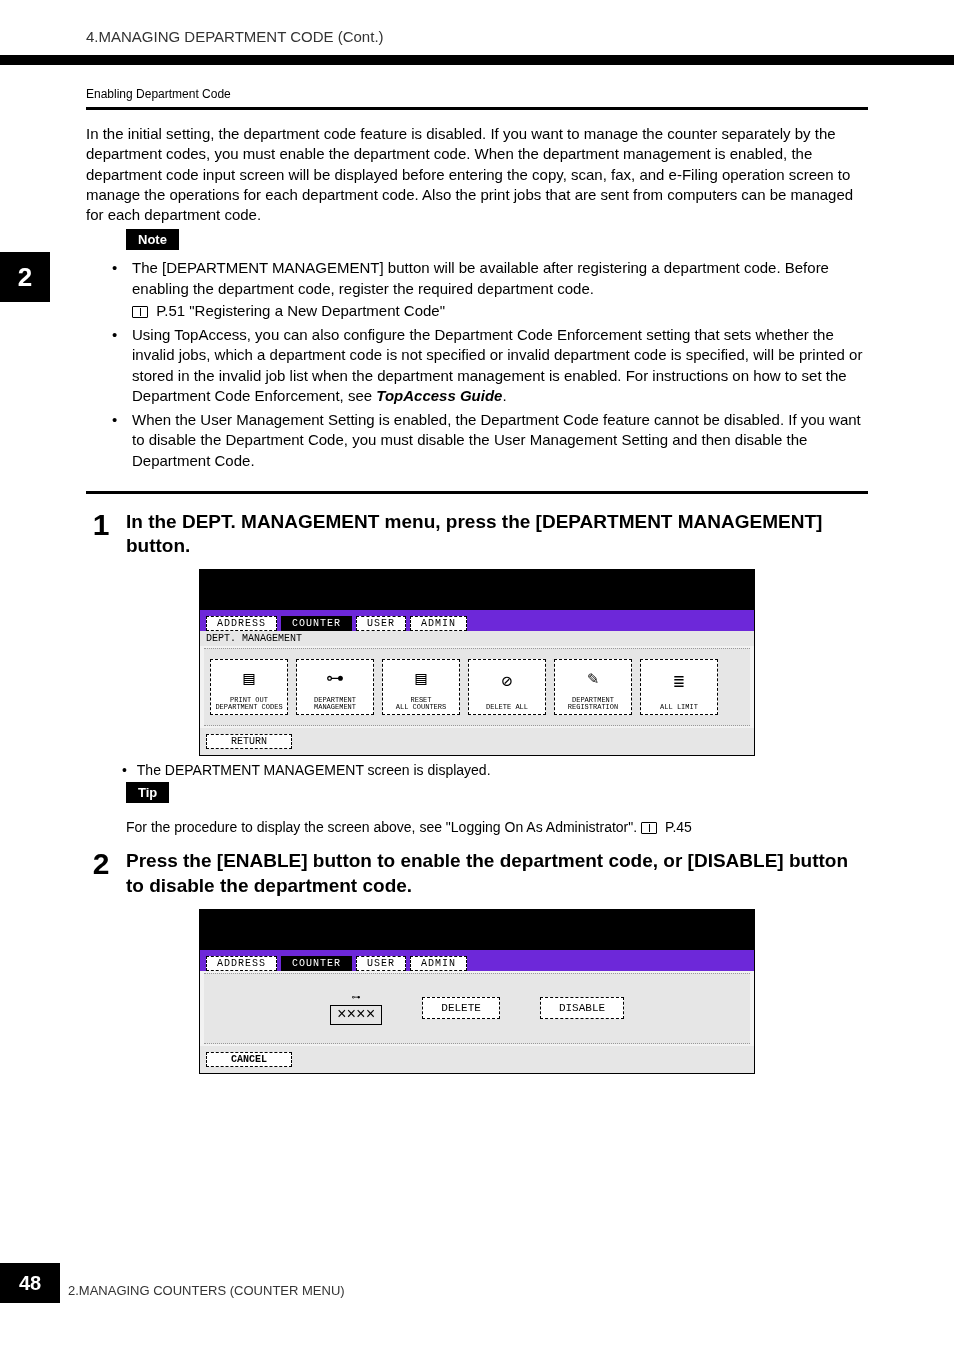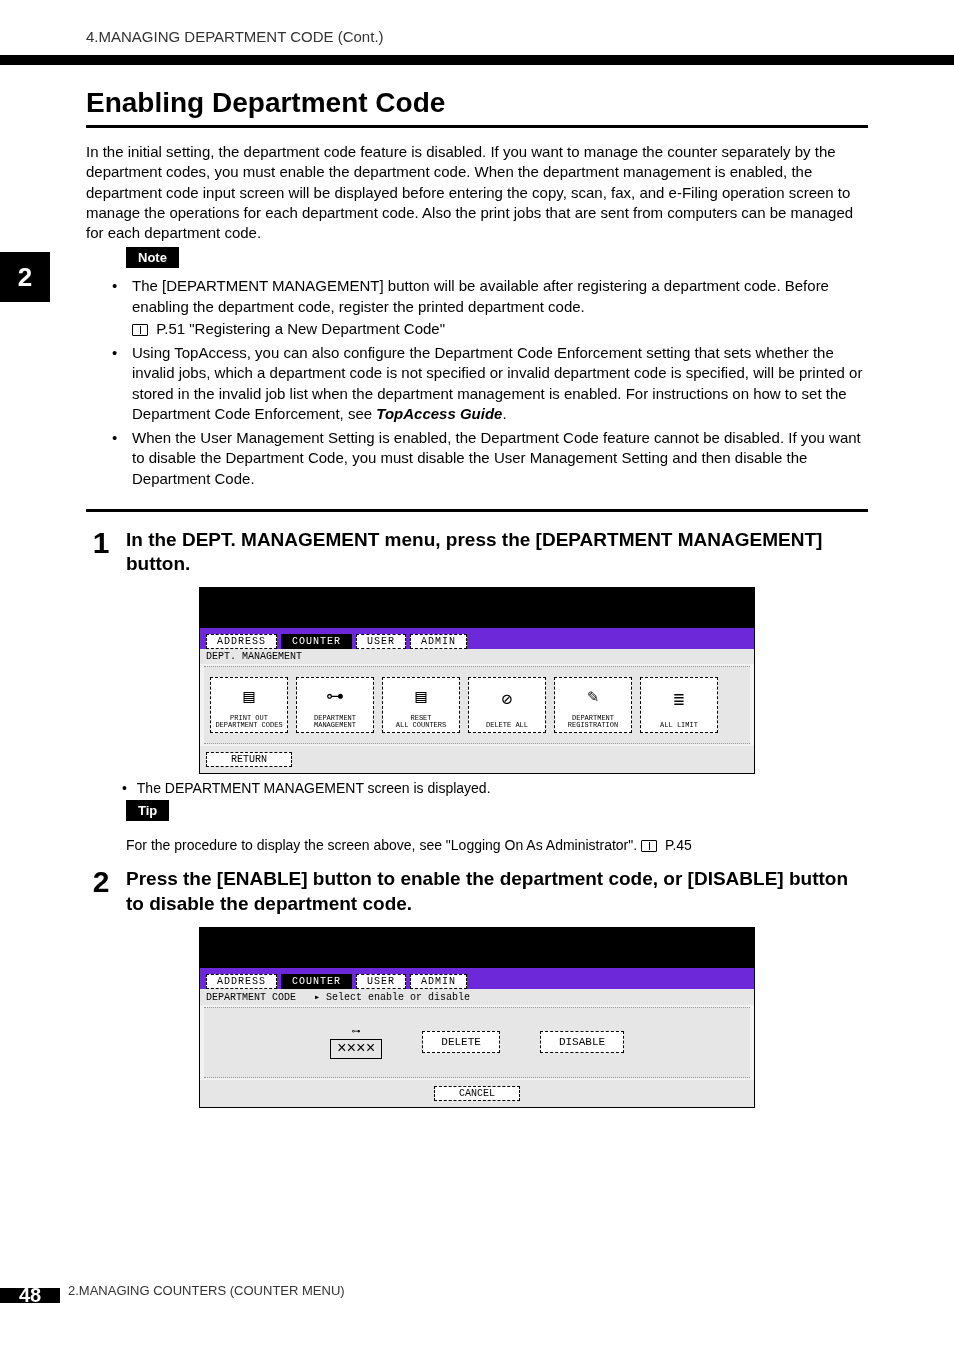--- a/index.html
+++ b/index.html
@@ -33,35 +33,35 @@
     font-weight: bold;
     display: flex;
     align-items: center;
     justify-content: center;
   }
   .page-num-tab {
     position: absolute;
     left: 0;
     bottom: 45px;
     width: 60px;
-    height: 15px;
+    height: 40px;
     background: #000;
     color: #fff;
     font-size: 20px;
     font-weight: bold;
     display: flex;
     align-items: center;
     justify-content: center;
   }
   .content {
     padding: 22px 86px 0 86px;
   }
   .section-title {
-    font-size: 28px;
-    font-weight: bold;
+    font-size: 12px;
+    font-weight: normal;
     margin-bottom: 6px;
   }
   .hr-thick {
     border: none;
     border-top: 3px solid #000;
     margin-bottom: 14px;
   }
   .hr-med {
     border: none;
     border-top: 3px solid #000;
@@ -210,21 +210,21 @@
   .btn-row-bottom {
     padding: 6px;
     background: #e6e6e6;
     display:flex;
   }
   .small-btn {
     border: 1px dashed #000;
     padding: 1px 24px;
     background: #fff;
   }
-  .btn-row-center { justify-content: center; }
+  .btn-row-center { justify-content: flex-start; font-weight: bold; }
   .mid-row {
     display: flex;
     align-items: center;
     gap: 40px;
     padding: 18px 6px;
     border-top: 1px dotted #999;
     border-bottom: 1px dotted #999;
     background: #e6e6e6;
     margin: 2px 4px;
     justify-content: center;
@@ -278,21 +278,21 @@
 <div class="content">
   <h2 class="section-title">Enabling Department Code</h2>
   <hr class="hr-thick">
 
   <p class="para">In the initial setting, the department code feature is disabled.  If you want to manage the counter separately by the department codes, you must enable the department code.  When the department management is enabled, the department code input screen will be displayed before entering the copy, scan, fax, and e-Filing operation screen to manage the operations for each department code.  Also the print jobs that are sent from computers can be managed for each department code.</p>
 
   <div class="pill">Note</div>
 
   <ul class="note-list">
     <li>
-      <span>The [DEPARTMENT MANAGEMENT] button will be available after registering a department code. Before enabling the department code, register the printed department code.</span>
+      <span>The [DEPARTMENT MANAGEMENT] button will be available after registering a department code. Before enabling the department code, register the required department code.</span>
       <span class="xref">
         <span class="xref-icon"></span>
         <span>P.51 "Registering a New Department Code"</span>
       </span>
     </li>
     <li>
       <span>Using TopAccess, you can also configure the Department Code Enforcement setting that sets whether the invalid jobs, which a department code is not specified or invalid department code is specified, will be printed or stored in the invalid job list when the department management is enabled. For instructions on how to set the Department Code Enforcement, see </span><span class="bolditalic">TopAccess Guide</span><span>.</span>
     </li>
     <li>When the User Management Setting is enabled, the Department Code feature cannot be disabled. If you want to disable the Department Code, you must disable the User Management Setting and then disable the Department Code.</li>
   </ul>
@@ -363,24 +363,20 @@
 
   
   <div class="screenshot">
     <div class="ss-topblack"></div>
     <div class="tabs">
       <div class="tab">ADDRESS</div>
       <div class="tab active">COUNTER</div>
       <div class="tab">USER</div>
       <div class="tab">ADMIN</div>
     </div>
-    <div class="subtitle">
-      <span>DEPARTMENT CODE</span> &nbsp;
-      <span class="arrow-sub">Select enable or disable</span>
-    </div>
     <div class="mid-row">
       <div class="mid-icon">
         <span>⊶</span>
         <span class="glyph">××××</span>
       </div>
       <div class="rect-btn">DELETE</div>
       <div class="rect-btn">DISABLE</div>
     </div>
     <div class="btn-row-bottom btn-row-center">
       <div class="small-btn">CANCEL</div>

